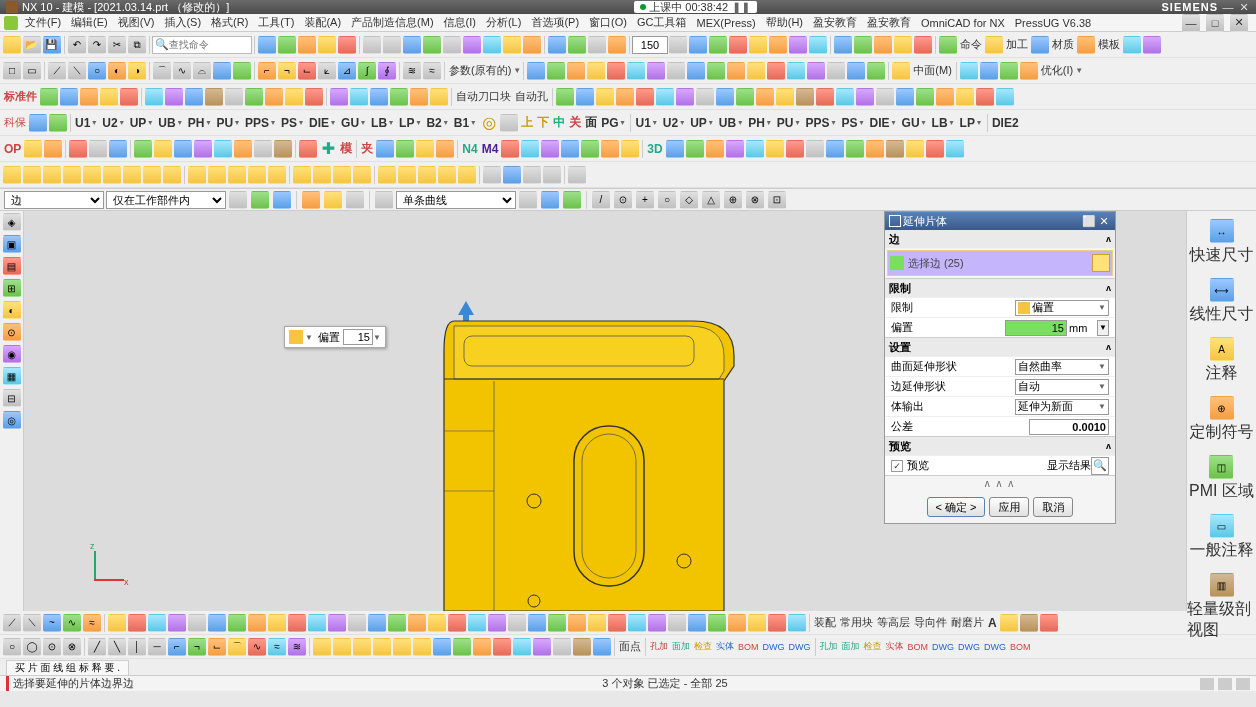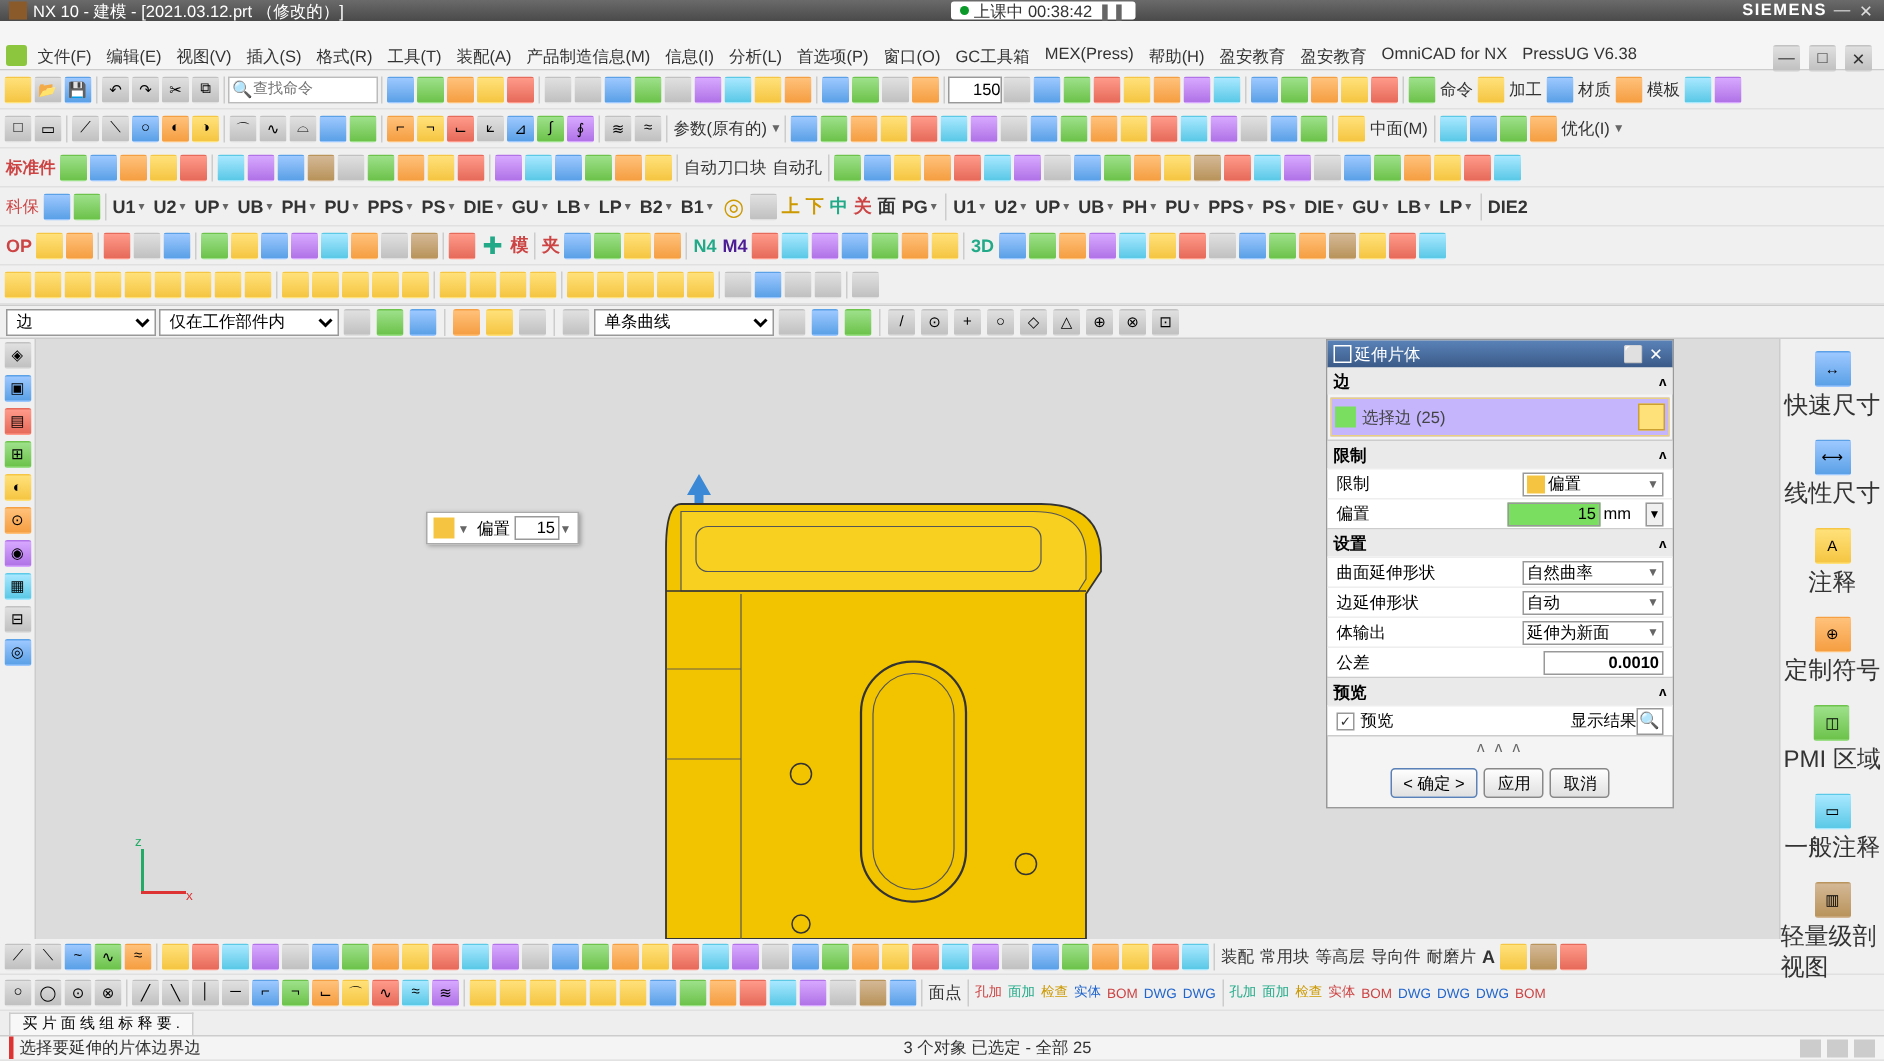--- a/index.html
+++ b/index.html
@@ -8,21 +8,21 @@
 
 .titlebar { height: 14px; background: linear-gradient(#6a6a6a,#4a4a4a); color: #fff; display: flex; align-items: center; padding: 0 6px; font-size: 10px; }
 .titlebar .app-icon { width: 12px; height: 12px; background: #8b5a2b; margin-right: 4px; }
 .titlebar .spacer { flex: 1; display: flex; justify-content: center; align-items: center; }
 .titlebar .rec { display: inline-flex; align-items: center; background: #fff; color: #333; padding: 0 6px; border-radius: 2px; height: 12px; }
 .titlebar .rec .dot { width: 6px; height: 6px; background: #0b9a2a; border-radius: 50%; margin-right: 3px; }
 .titlebar .brand { font-weight: bold; letter-spacing: 1px; }
 .titlebar .winbtn { width: 12px; height: 12px; margin-left: 4px; display: inline-flex; align-items: center; justify-content: center; color:#ddd; }
 
 
-.menubar { height: 18px; background: #f5f5f5; display: flex; align-items: flex-start; padding: 16px 4px; gap: 4px; border-bottom: 1px solid #ccc; }
+.menubar { height: 18px; background: #f5f5f5; display: flex; align-items: center; padding: 4px 4px; gap: 4px; border-bottom: 1px solid #ccc; }
 .menubar .logo { width: 14px; height: 14px; background: #8cc63f; border-radius: 2px; }
 .menubar span { padding: 0 3px; color: #333; white-space: nowrap; font-size: 11px; }
 
 
 .toolbars { background: #f0f0f0; border-bottom: 1px solid #ccc; }
 .tbrow { height: 26px; display: flex; align-items: center; padding: 0 2px; gap: 0px; overflow: hidden; border-bottom: 1px solid #e0e0e0; }
 .tb-ico { width: 18px; height: 18px; margin: 0 1px; border: 1px solid transparent; border-radius: 2px; display: inline-flex; align-items: center; justify-content: center; font-size: 10px; flex-shrink:0; }
 .tb-sep { width: 1px; height: 18px; background: #ccc; margin: 0 2px; flex-shrink:0;}
 .tb-txt { padding: 0 2px; color: #333; font-size: 11px; flex-shrink:0;}
 .tb-drop { width: 8px; color: #666; font-size: 8px; flex-shrink:0;}
@@ -108,21 +108,21 @@
 .statusbar { height:16px; background:#f4f4f4; border-top:1px solid #ccc; display:flex; align-items:center; padding:0 6px; font-size:11px; color:#333; }
 .statusbar .s-left { border-left:3px solid #d33; padding-left:4px; }
 .statusbar .s-mid { margin:0 auto; }
 .statusbar .s-ico { width:14px;height:12px; background:#ccc; margin-left:4px; }
 </style>
 </head>
 <body>
 
 <div class="titlebar">
   <span class="app-icon"></span>
-  <span>NX 10 - 建模 - [2021.03.12.prt （修改的）]</span>
+  <span>NX 10 - 建模 - [2021.03.14.prt （修改的）]</span>
   <span class="spacer">
     <span class="rec">
       <span class="dot"></span>
       <span>上课中 00:38:42</span>
       <span style="margin-left:4px;color:#666;">❚❚</span>
     </span>
   </span>
   <span class="brand">SIEMENS</span>
   <span class="winbtn">—</span>
   <span class="winbtn">✕</span>
@@ -187,21 +187,21 @@
       <span class="tb-ico sq-p"></span>
       <span class="tb-ico sq-c"></span>
       <span class="tb-ico sq-y"></span>
       <span class="tb-ico sq-o"></span>
     <span class="tb-sep"></span>
     <span class="tb-ico sq-b"></span>
       <span class="tb-ico sq-g"></span>
       <span class="tb-ico sq-gy"></span>
       <span class="tb-ico sq-o"></span>
     <span class="tb-sep"></span>
-    <input type="text" style="width: 36px; height: 18px; border: 1px solid rgb(153, 153, 153); text-align: right; font-size: 11px;" value="150">
+    <input type="text" style="width: 36px; height: 18px; border: 1px solid rgb(153, 153, 153); text-align: center; font-size: 11px;" value="150">
     <span class="tb-ico sq-gy"></span>
       <span class="tb-ico sq-b"></span>
       <span class="tb-ico sq-g"></span>
       <span class="tb-ico sq-r"></span>
       <span class="tb-ico sq-y"></span>
       <span class="tb-ico sq-o"></span>
       <span class="tb-ico sq-p"></span>
       <span class="tb-ico sq-c"></span>
     <span class="tb-sep"></span>
     <span class="tb-ico sq-b"></span>

